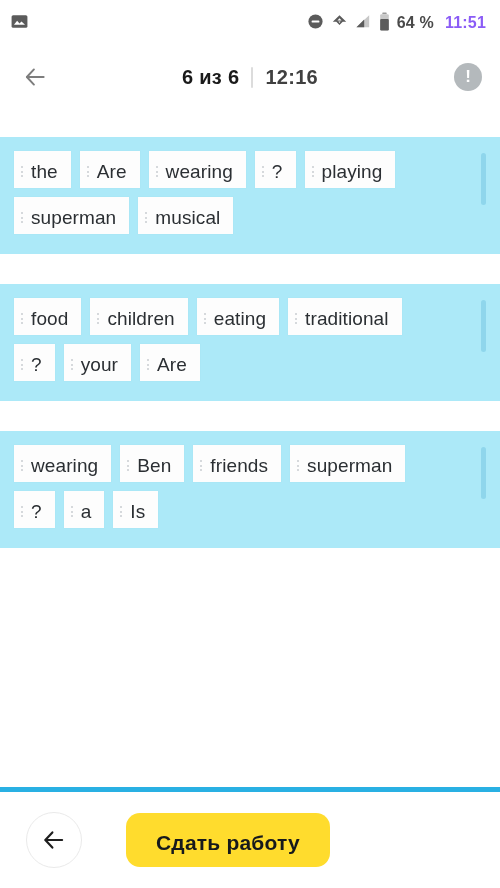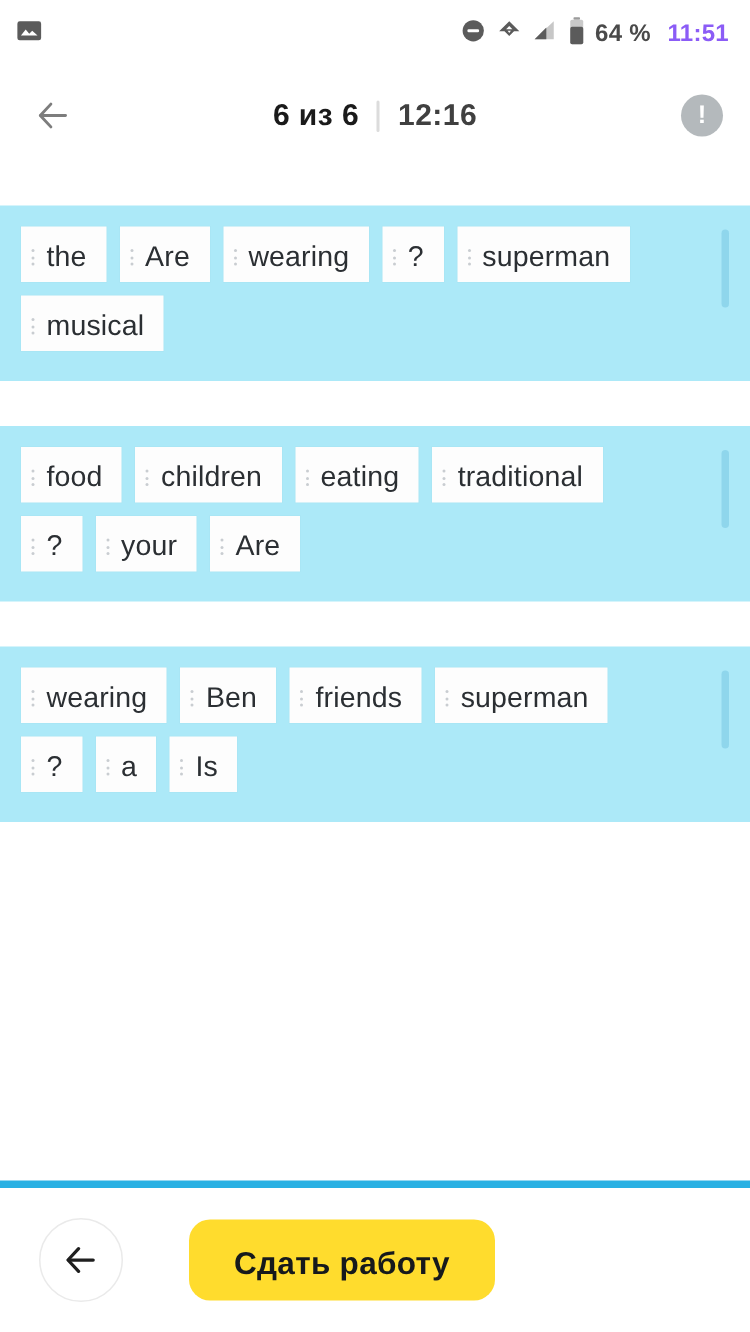--- a/index.html
+++ b/index.html
@@ -312,20 +312,28 @@
               <i></i>
             </span>
             <span class="chip-label">?</span>
           </div>
           <div class="chip">
             <span class="chip-handle">
               <i></i>
               <i></i>
               <i></i>
             </span>
+            <span class="chip-label">playing</span>
+          </div>
+          <div class="chip">
+            <span class="chip-handle">
+              <i></i>
+              <i></i>
+              <i></i>
+            </span>
             <span class="chip-label">superman</span>
           </div>
           <div class="chip">
             <span class="chip-handle">
               <i></i>
               <i></i>
               <i></i>
             </span>
             <span class="chip-label">musical</span>
           </div>

